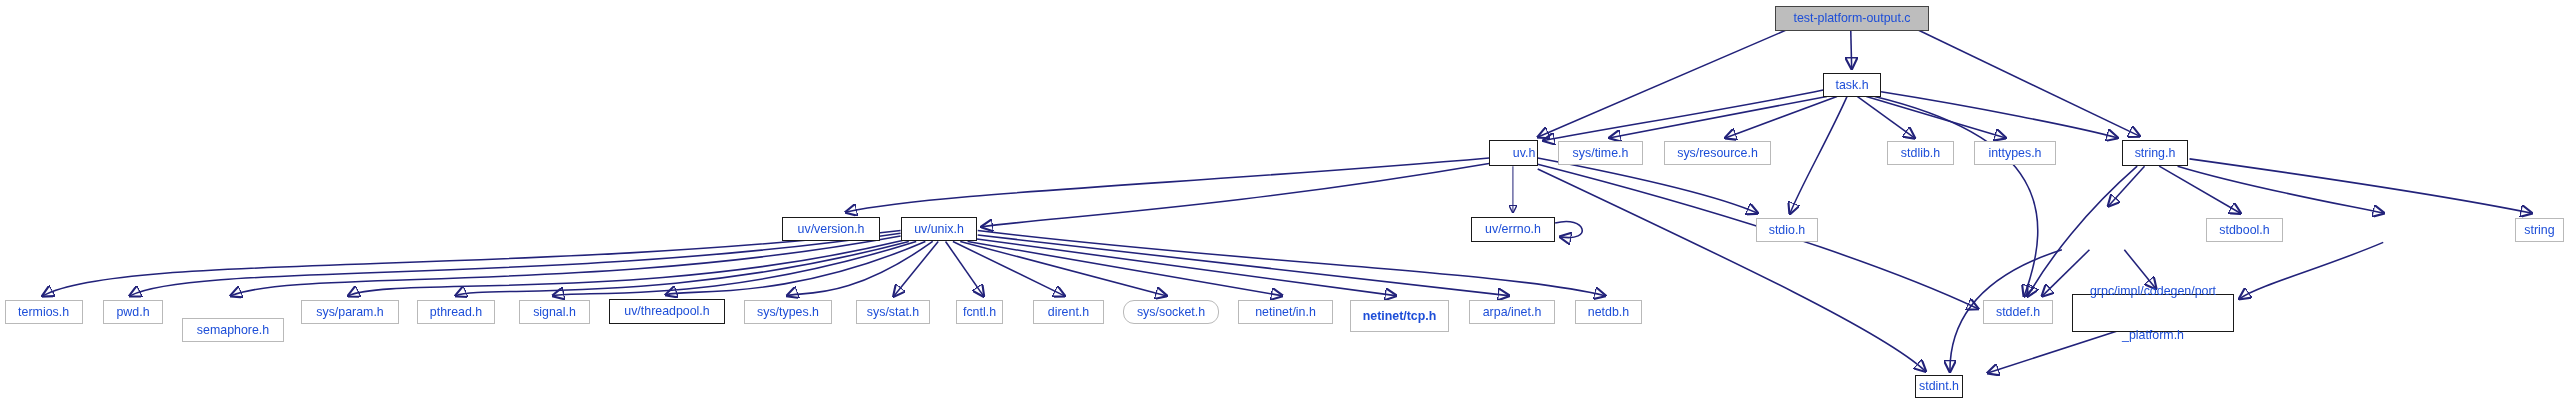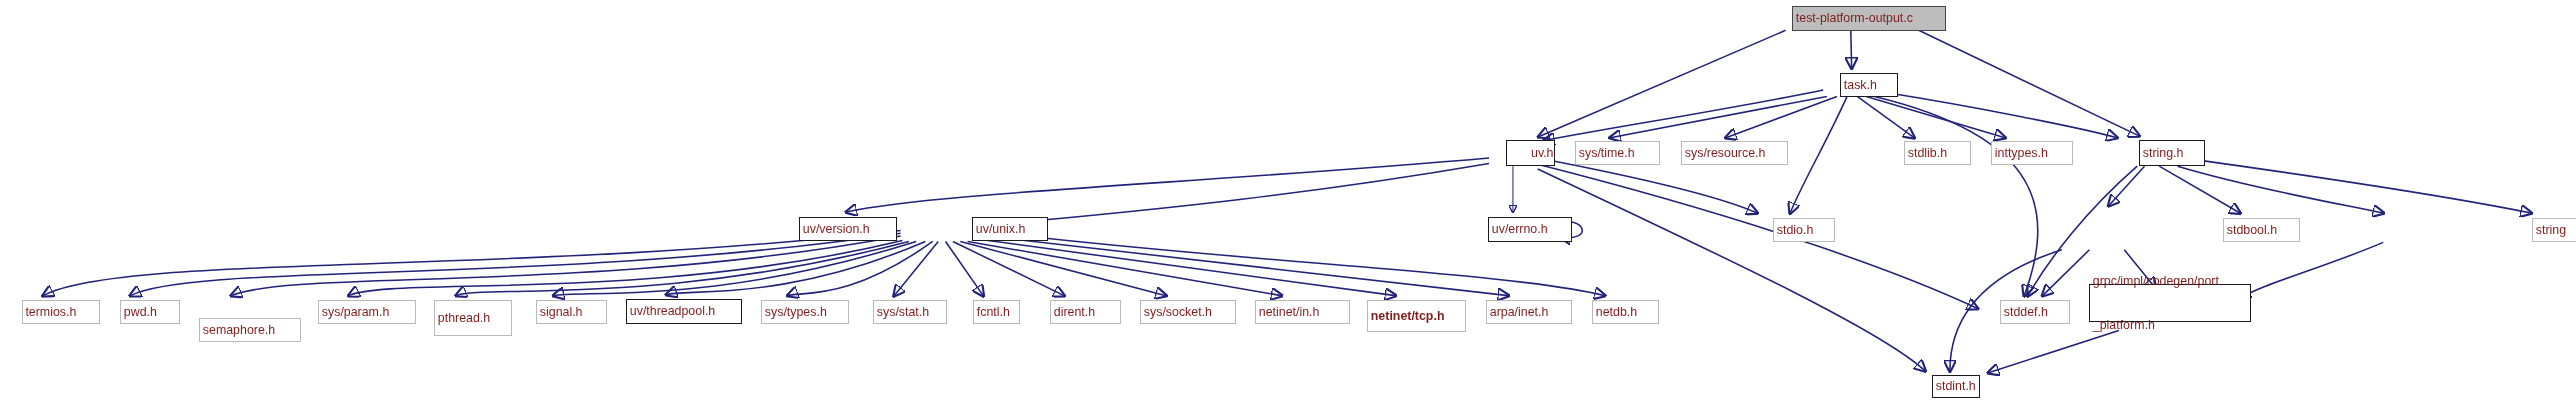--- a/index.html
+++ b/index.html
@@ -2,23 +2,23 @@
 <html style="font-size:14.7px"><head>
 <meta charset="utf-8">
 <style>
   html,body{margin:0;padding:0;background:#ffffff;}
   #canvas{position:relative;width:2576px;height:404px;background:#ffffff;overflow:hidden;
           font-family:"Liberation Sans",sans-serif;}
   #edges{position:absolute;left:0;top:0;width:2576px;height:404px;}
   #edges path{fill:none;stroke:#22227a;stroke-width:1.7px;}
   #edges path.thin{stroke-width:1.1px;}
   .node{position:absolute;box-sizing:border-box;background:#ffffff;border:0.9px solid #b9b9b9;
-        display:flex;flex-direction:column;align-items:flex-start;justify-content:center;
-        font-size:12.4px;line-height:1.3;color:#7f1d1d;text-align:center;white-space:nowrap;
-        padding:0 2.8px;margin-left:17px;}
+        display:flex;flex-direction:column;align-items:center;justify-content:center;
+        font-size:12.4px;line-height:1.3;color:#1d4ed8;text-align:center;white-space:nowrap;
+        padding:0 2.8px;}
   .node.linked{border:0.9px solid #1a1a1a;}
   .node.root{background:#bdbdbd;border:1.8px solid #444444;font-size:12.4px;}
   .node span{display:block;}
 </style>
 </head>
 <body>
 
 <div id="canvas">
 
   <svg id="edges" xmlns="http://www.w3.org/2000/svg" viewBox="0 0 2806 440">
@@ -93,79 +93,79 @@
     </div>
   <div class="node" style="left:1974px;top:141px;width:82px;height:24px;">
       <span>inttypes.h</span>
     </div>
   <div class="node linked" style="left:2122px;top:140px;width:66px;height:26px;">
       <span>string.h</span>
     </div>
   <div class="node linked" style="left:782px;top:217px;width:98px;height:24px;">
       <span>uv/version.h</span>
     </div>
-  <div class="node linked" style="left:955px;top:217px;width:76px;height:24px;">
+  <div class="node linked" style="left:901px;top:217px;width:76px;height:24px;">
       <span>uv/unix.h</span>
     </div>
   <div class="node linked" style="left:1471px;top:217px;width:84px;height:25px;">
       <span>uv/errno.h</span>
     </div>
   <div class="node" style="left:1756px;top:218px;width:62px;height:24px;">
       <span>stdio.h</span>
     </div>
   <div class="node" style="left:2206px;top:218px;width:77px;height:24px;">
       <span>stdbool.h</span>
     </div>
   <div class="node" style="left:2515px;top:218px;width:49px;height:24px;">
       <span>string</span>
     </div>
   <div class="node" style="left:1983px;top:300px;width:70px;height:24px;">
       <span>stddef.h</span>
     </div>
-  <div class="node linked" style="left:2072px;top:284px;width:162px;height:38px;gap:28px;">
+  <div class="node linked" style="left:2072px;top:294px;width:162px;height:38px;gap:28px;">
       <span>grpc/impl/codegen/port</span>
       <span>_platform.h</span>
     </div>
   <div class="node linked" style="left:1915px;top:375px;width:48px;height:23px;">
       <span>stdint.h</span>
     </div>
   <div class="node" style="left:4.6px;top:300px;width:78px;height:24px;">
       <span>termios.h</span>
     </div>
   <div class="node" style="left:103px;top:300px;width:60px;height:24px;">
       <span>pwd.h</span>
     </div>
   <div class="node" style="left:182px;top:318px;width:102px;height:24px;">
       <span>semaphore.h</span>
     </div>
   <div class="node" style="left:301px;top:300px;width:98px;height:24px;">
       <span>sys/param.h</span>
     </div>
-  <div class="node" style="left:417px;top:300px;width:78px;height:36px;">
+  <div class="node" style="left:417px;top:300px;width:78px;height:24px;">
       <span>pthread.h</span>
     </div>
   <div class="node" style="left:519px;top:300px;width:71px;height:24px;">
       <span>signal.h</span>
     </div>
   <div class="node linked" style="left:609px;top:299px;width:116px;height:25px;">
       <span>uv/threadpool.h</span>
     </div>
   <div class="node" style="left:744px;top:300px;width:88px;height:24px;">
       <span>sys/types.h</span>
     </div>
   <div class="node" style="left:856px;top:300px;width:74px;height:24px;">
       <span>sys/stat.h</span>
     </div>
   <div class="node" style="left:956px;top:300px;width:47px;height:24px;">
       <span>fcntl.h</span>
     </div>
   <div class="node" style="left:1033px;top:300px;width:71px;height:24px;">
       <span>dirent.h</span>
     </div>
-  <div class="node" style="left:1123px;top:300px;width:96px;height:24px;">
+  <div class="node" style="left:1123px;top:300px;width:96px;height:24px;border-radius:11px;">
       <span>sys/socket.h</span>
     </div>
   <div class="node" style="left:1238px;top:300px;width:95px;height:24px;">
       <span>netinet/in.h</span>
     </div>
   <div class="node" style="left:1350px;top:300px;width:99px;height:32px;font-weight:bold;">
       <span>netinet/tcp.h</span>
     </div>
   <div class="node" style="left:1469px;top:300px;width:86px;height:24px;">
       <span>arpa/inet.h</span>

